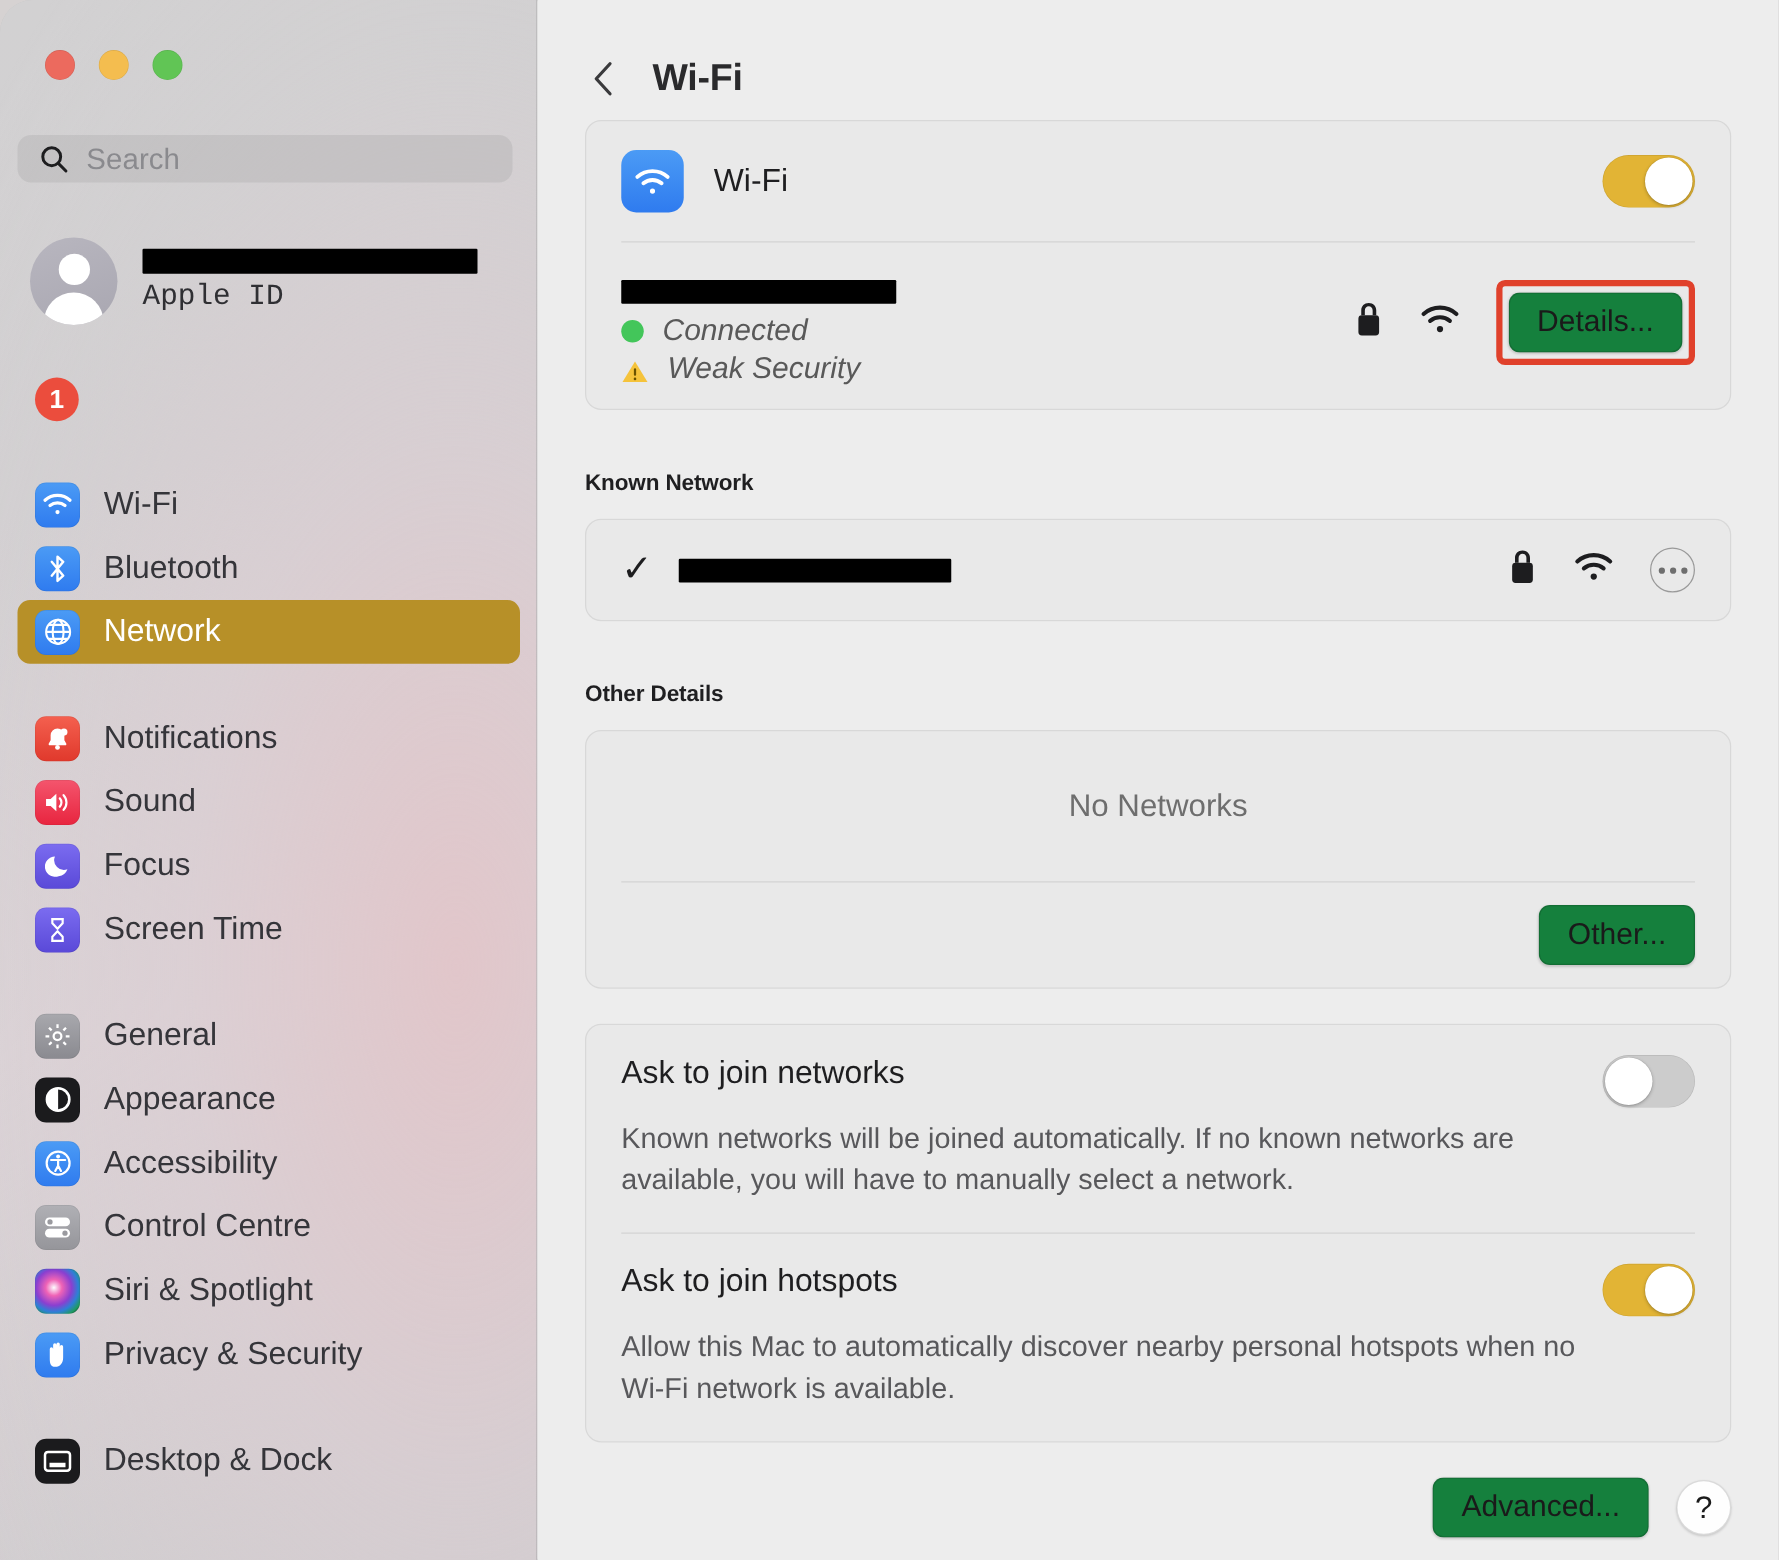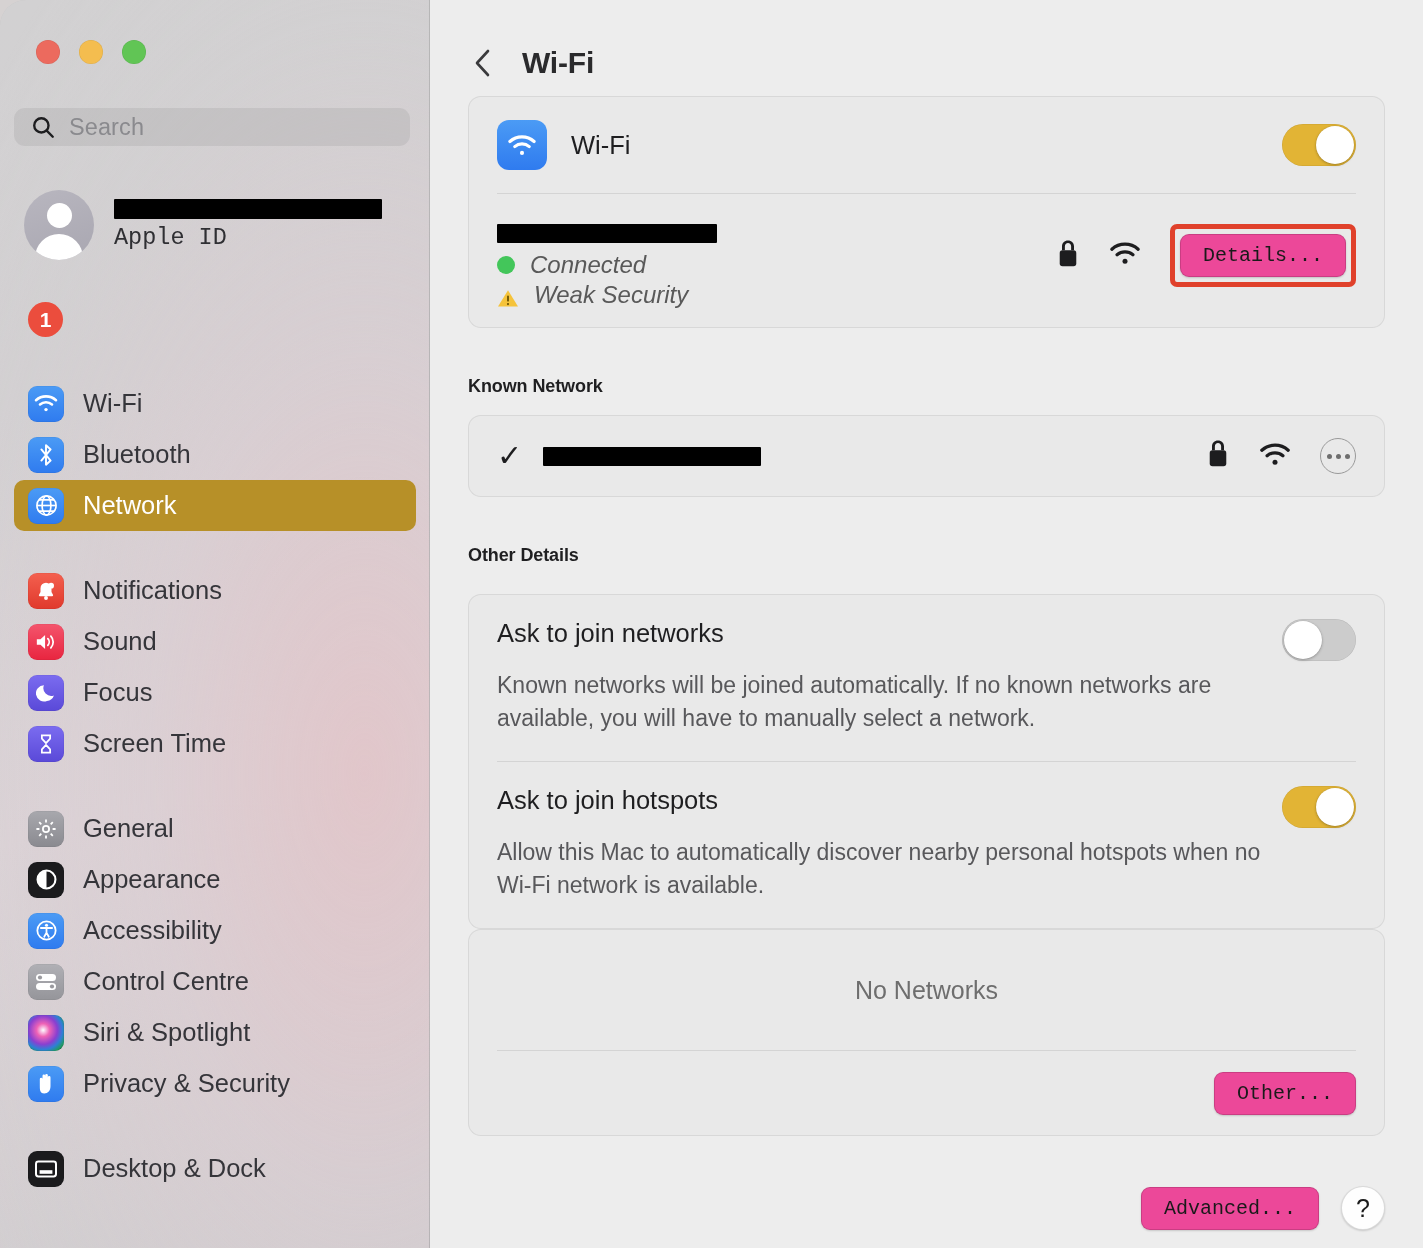--- a/index.html
+++ b/index.html
@@ -149,28 +149,28 @@
 
   .net-row { min-height: 118px; align-items: flex-start; padding-top: 18px; padding-bottom: 18px; }
   .net-main { display: flex; flex-direction: column; gap: 2px; padding-top: 4px; }
   .redact-ssid { width: 220px; height: 19px; background: #000; border-radius: 1px; margin: 8px 0 6px 0; }
   .status-line { display: flex; align-items: center; gap: 15px; font-size: 24px; color: #595959; font-style: italic; }
   .dot-green { width: 18px; height: 18px; border-radius: 50%; background: #43c65a; flex: 0 0 18px; }
   .warn-tri { width: 22px; height: 19px; flex: 0 0 22px; }
   .net-right { display: flex; align-items: center; gap: 28px; padding-top: 12px; }
 
   .btn {
-    background: #ec4899;
+    background: #15803d;
     border: 0.5px solid rgba(0,0,0,0.14);
     border-radius: 9px;
-    font-size: 20px; color: #1a1a1a;
+    font-size: 24px; color: #1a1a1a;
     padding: 9px 22px;
     box-shadow: 0 1px 2px rgba(0,0,0,0.16);
     cursor: default; white-space: nowrap;
-    font-family: Liberation Mono, monospace;
+    font-family: Liberation Sans, sans-serif;
   }
   .details-wrap {
     border: 5px solid #e0412b;
     border-radius: 7px;
     padding: 5px;
     display: inline-flex;
   }
 
   .section-title {
     font-size: 18px; font-weight: 700; color: #1f1f21;
@@ -489,20 +489,30 @@
           <span class="more-btn">
               <i></i>
               <i></i>
               <i></i>
             </span>
         </div>
       </div>
     </div>
 
     <div class="section-title">Other Details</div>
+    <div class="card">
+      <div class="no-net-area">
+        <span class="no-net">No Networks</span>
+      </div>
+      <div class="divider"></div>
+      <div class="other-btn-row">
+        <button class="btn">Other...</button>
+      </div>
+    </div>
+
     <div class="card ask-card">
       <div class="ask-block">
         <div class="ask-head">
           <span class="ask-title">Ask to join networks</span>
           <span class="spacer"></span>
           <span class="toggle off">
               <span class="knob"></span>
             </span>
         </div>
         <div class="ask-desc">Known networks will be joined automatically. If no known networks are available, you will have to manually select a network.</div>
@@ -515,29 +525,19 @@
           <span class="ask-title">Ask to join hotspots</span>
           <span class="spacer"></span>
           <span class="toggle on">
               <span class="knob"></span>
             </span>
         </div>
         <div class="ask-desc">Allow this Mac to automatically discover nearby personal hotspots when no Wi-Fi network is available.</div>
       </div>
     </div>
 
-    <div class="card">
-      <div class="no-net-area">
-        <span class="no-net">No Networks</span>
-      </div>
-      <div class="divider"></div>
-      <div class="other-btn-row">
-        <button class="btn">Other...</button>
-      </div>
-    </div>
-
     <div class="footer">
       <button class="btn">Advanced...</button>
       <span class="help-btn">?</span>
     </div>
 
   </div>
 </div>
 
 </body></html>

